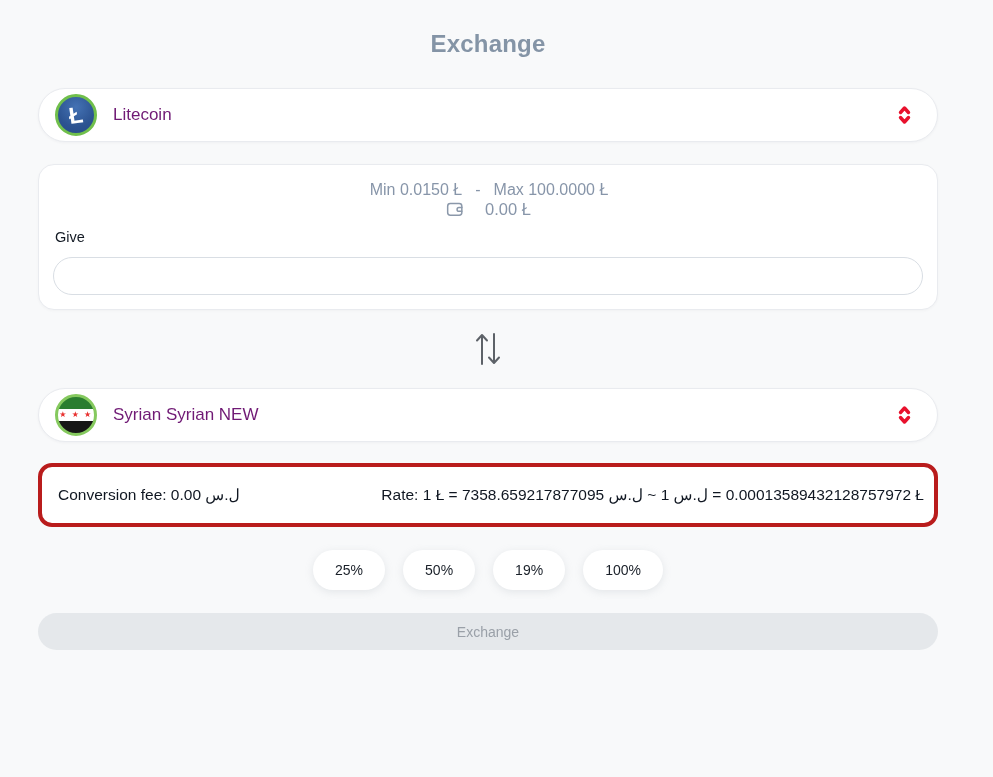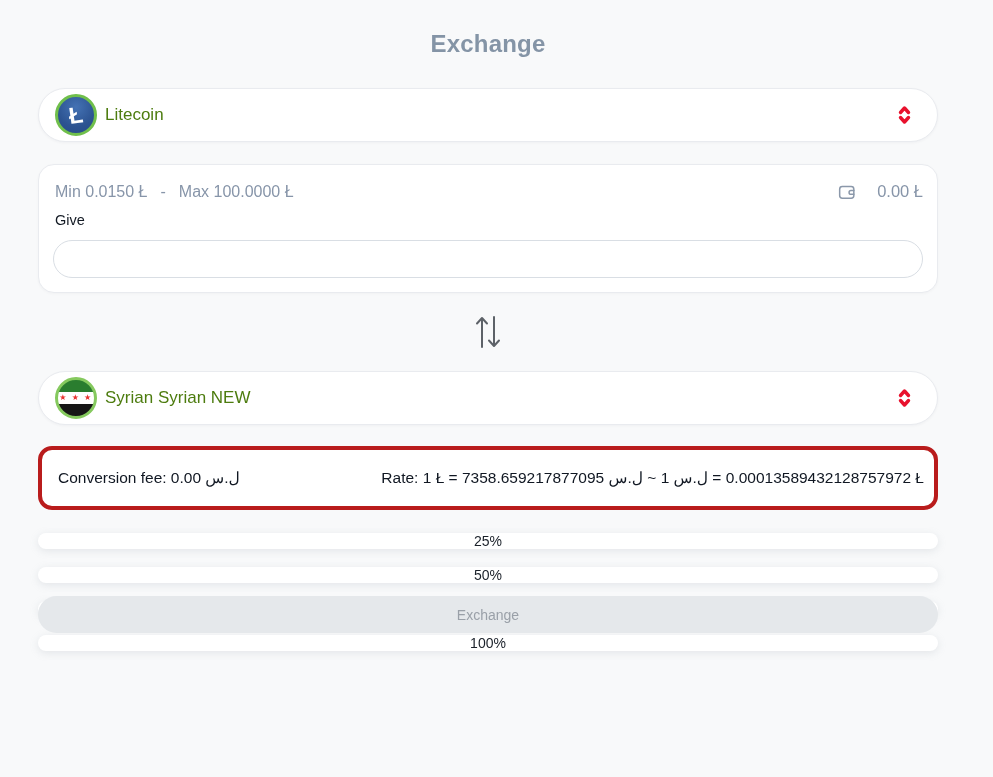--- a/index.html
+++ b/index.html
@@ -47,36 +47,36 @@
   .coin-syp {
     border:3px solid #85c95e;
     background:linear-gradient(180deg, #2a7d2f 0%, #2a7d2f 34%, #ffffff 34%, #ffffff 66%, #161616 66%, #161616 100%);
   }
   .coin-syp .flag-stars {
     position:absolute; left:50%; top:50%;
     transform:translate(-50%,-52%);
     color:#e8312f; font-size:8px; letter-spacing:1.5px; line-height:1;
     white-space:nowrap;
   }
-  .selector .cur-name { margin-left:8px; font-size:17px; color:#4d7c0f; }
+  .selector .cur-name { margin-left:16px; font-size:17px; color:#701a75; }
   .selector .sel-arrow { margin-left:auto; display:flex; align-items:center; }
 
   
   .amount-card {
     background:#ffffff;
     border:1px solid #e9ebef;
     border-radius:16px;
     box-shadow:0 1px 3px rgba(20,30,45,0.03);
     padding:16px 14px 14px;
   }
   .card-give { margin-top:22px; }
   .card-get  { margin-top:21px; padding-bottom:15px; }
   .meta-row {
     display:flex; justify-content:space-between; align-items:center;
-    min-height:21px; color:#8795a9; font-size:16px;
+    min-height:21px; color:#8795a9; font-size:16px;flex-direction:column;
   }
   .meta-row.right-only { justify-content:flex-end; }
   .limits { display:flex; align-items:center; padding-left:2px; }
   .limits .dash { margin:0 13px; color:#8795a9; }
   .balance { display:flex; align-items:center; gap:20px; font-size:16.5px; color:#8795a9; }
   .balance.rtl { direction:rtl; }
   .wallet-svg { display:block; }
   .mirror { transform:scaleX(-1); }
   .field-label { margin-top:10px; height:20px; font-size:14.5px; font-weight:500; color:#131a24; padding-left:2px; }
   .card-get .field-label { margin-top:12px; }
@@ -105,21 +105,21 @@
     border:4px solid #b91c1c;
     border-radius:14px;
     display:flex; align-items:center; justify-content:space-between;
     padding:0 10px 0 16px;
     font-size:15.5px;
     color:#101722;
     white-space:nowrap;
   }
 
   
-  .percent-row { margin-top:23px; height:40px; display:flex; gap:18px;flex-direction:column; }
+  .percent-row { margin-top:23px; height:40px; display:flex; justify-content:center; gap:18px; }
   .percent-btn {
     height:40px; padding:0 22px;
     border:none; border-radius:20px;
     background:#ffffff;
     box-shadow:0 2px 8px rgba(145,155,165,0.20);
     font-size:14px; color:#1a2029;
     font-family:"Liberation Sans", sans-serif;
     cursor:pointer;
   }
 

